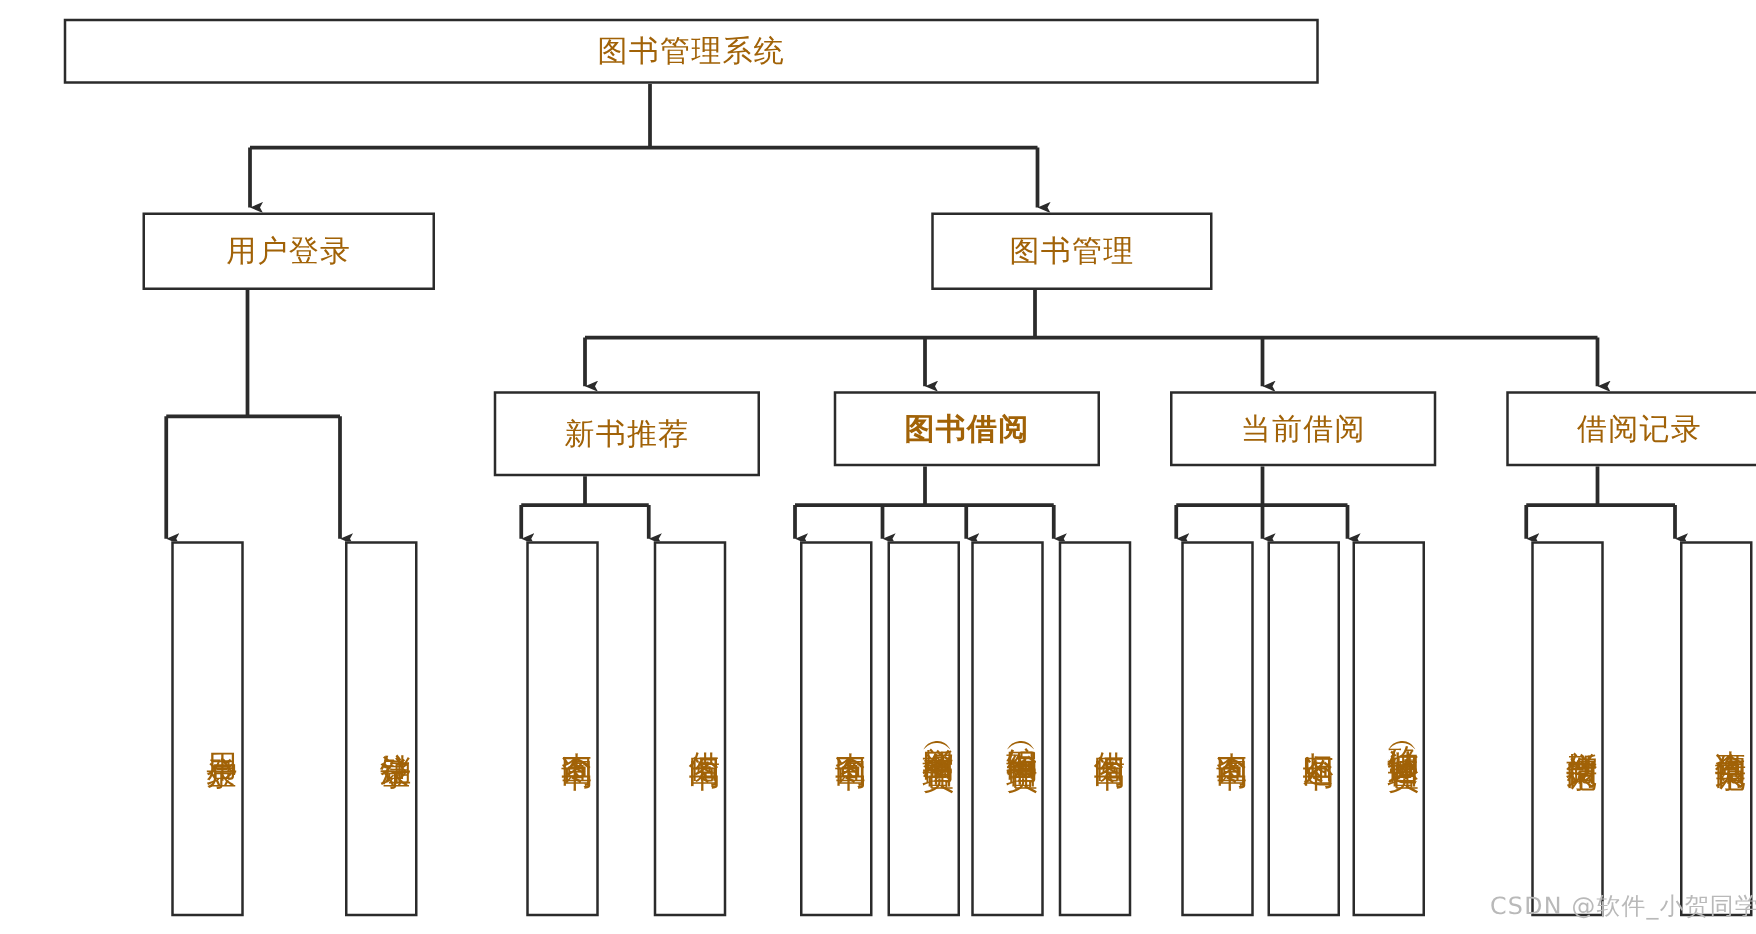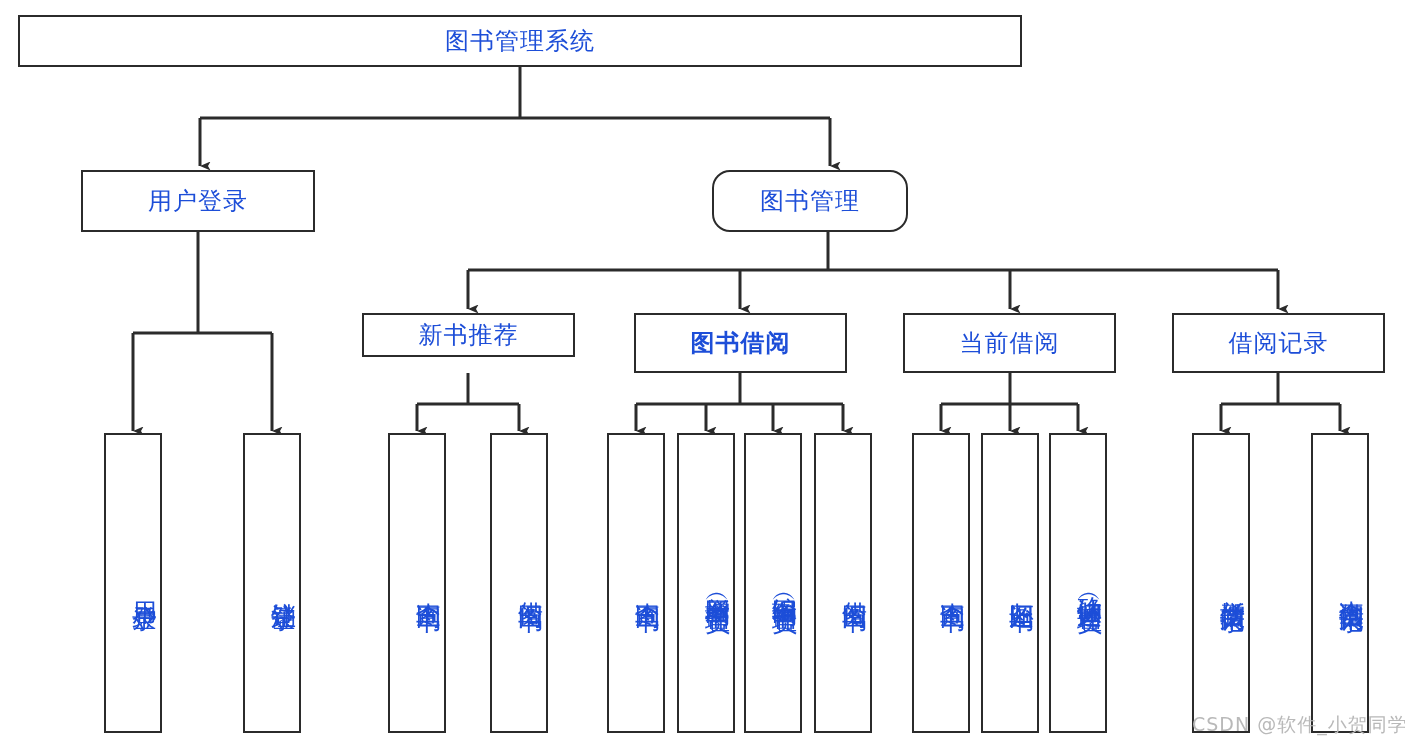--- a/index.html
+++ b/index.html
@@ -25,21 +25,22 @@
     height: 747px;
   }
   .node {
     position: absolute;
     box-sizing: border-box;
     border: 2.5px solid #2b2b2b;
     background: #ffffff;
     display: flex;
     align-items: center;
     justify-content: center;
-    color: #1d4ed8;
+    color: #a16207;
+    margin-left: 33px;
   }
   .node-h {
     font-size: 24px;
     letter-spacing: 1px;
     line-height: 1.2;
   }
   .node-v {
     font-size: 25px;
     letter-spacing: 2px;
     line-height: 1.25;
@@ -121,25 +122,25 @@
     </g>
   </svg>
 
   <div class="node node-h" style="left:18px; top:15px; width:1004px; height:52px;">
     <span>图书管理系统</span>
   </div>
 
   <div class="node node-h" style="left:81px; top:170px; width:234px; height:62px;">
     <span>用户登录</span>
   </div>
-  <div class="node node-h" style="left:712px; top:170px; width:196px; height:62px;border-radius:18px;">
+  <div class="node node-h" style="left:712px; top:170px; width:225px; height:62px;">
     <span>图书管理</span>
   </div>
 
-  <div class="node node-h" style="left:362px; top:313px; width:213px; height:44px;">
+  <div class="node node-h" style="left:362px; top:313px; width:213px; height:68px;">
     <span>新书推荐</span>
   </div>
   <div class="node node-h" style="left:634px; top:313px; width:213px; height:60px;font-weight:bold;">
     <span>图书借阅</span>
   </div>
   <div class="node node-h" style="left:1172px; top:313px; width:213px; height:60px;">
     <span>借阅记录</span>
   </div>
   <div class="node node-h" style="left:903px; top:313px; width:213px; height:60px;">
     <span>当前借阅</span>

